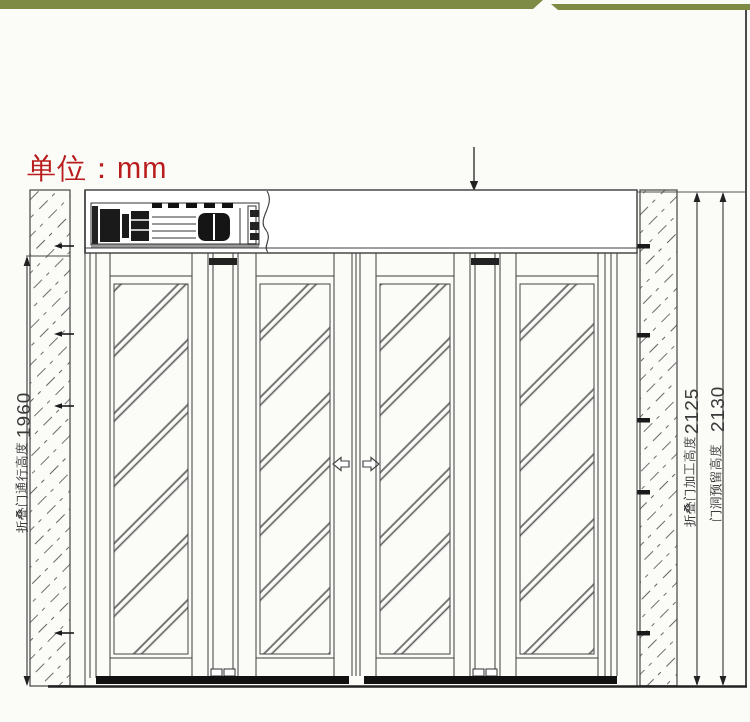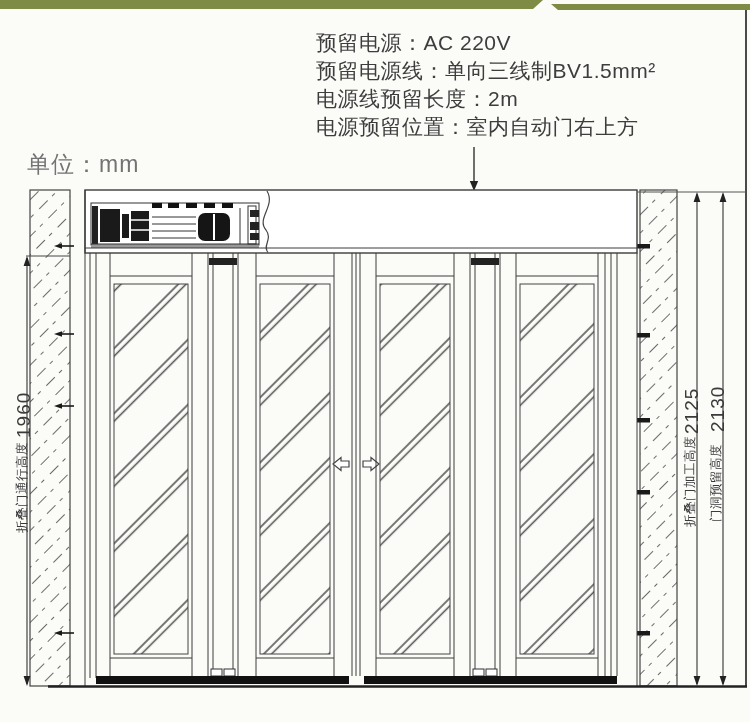--- a/index.html
+++ b/index.html
@@ -18,45 +18,39 @@
     left:316px;top:29px;
     font-size:21px;
     line-height:28px;
     color:#3d3d3d;
     letter-spacing:0.5px;
     white-space:nowrap;
   }
   .unit-label{
     position:absolute;
     left:27px;top:149px;
-    font-size:23px;
-    color:#737373;
+    font-size:29px;
+    color:#b91c1c;
     letter-spacing:1px;
   }
   .diagram-svg{
     position:absolute;left:0;top:0;
   }
   svg text{
     font-family:"Liberation Sans","DejaVu Sans",sans-serif;
     fill:#3a3a3a;
   }
   .dim-num{font-size:19px;letter-spacing:1px;}
   .dim-cn{font-size:12.5px;letter-spacing:0.5px;}
 </style>
 </head>
 <body>
 
 <div class="canvas">
 
-  <div class="power-notes">
-    <div>预留电源：AC 220V</div>
-    <div>预留电源线：单向三线制BV1.5mm²</div>
-    <div>电源线预留长度：2m</div>
-    <div>电源预留位置：室内自动门右上方</div>
-  </div>
 
   <div class="unit-label">单位：mm</div>
 
   <svg class="diagram-svg" width="750" height="722" viewBox="0 0 750 722">
     <defs>
       <pattern id="wallHatch" patternUnits="userSpaceOnUse" width="60" height="13" patternTransform="rotate(-45)">
         <line x1="0" y1="6.5" x2="60" y2="6.5" stroke="#6b6b6b" stroke-width="1.1" stroke-dasharray="12 6 4 8"></line>
       </pattern>
       <pattern id="glassHatch" patternUnits="userSpaceOnUse" width="12" height="46" patternTransform="rotate(-45)">
         <line x1="-1" y1="5" x2="13" y2="5" stroke="#4a4a4a" stroke-width="1.5"></line>

